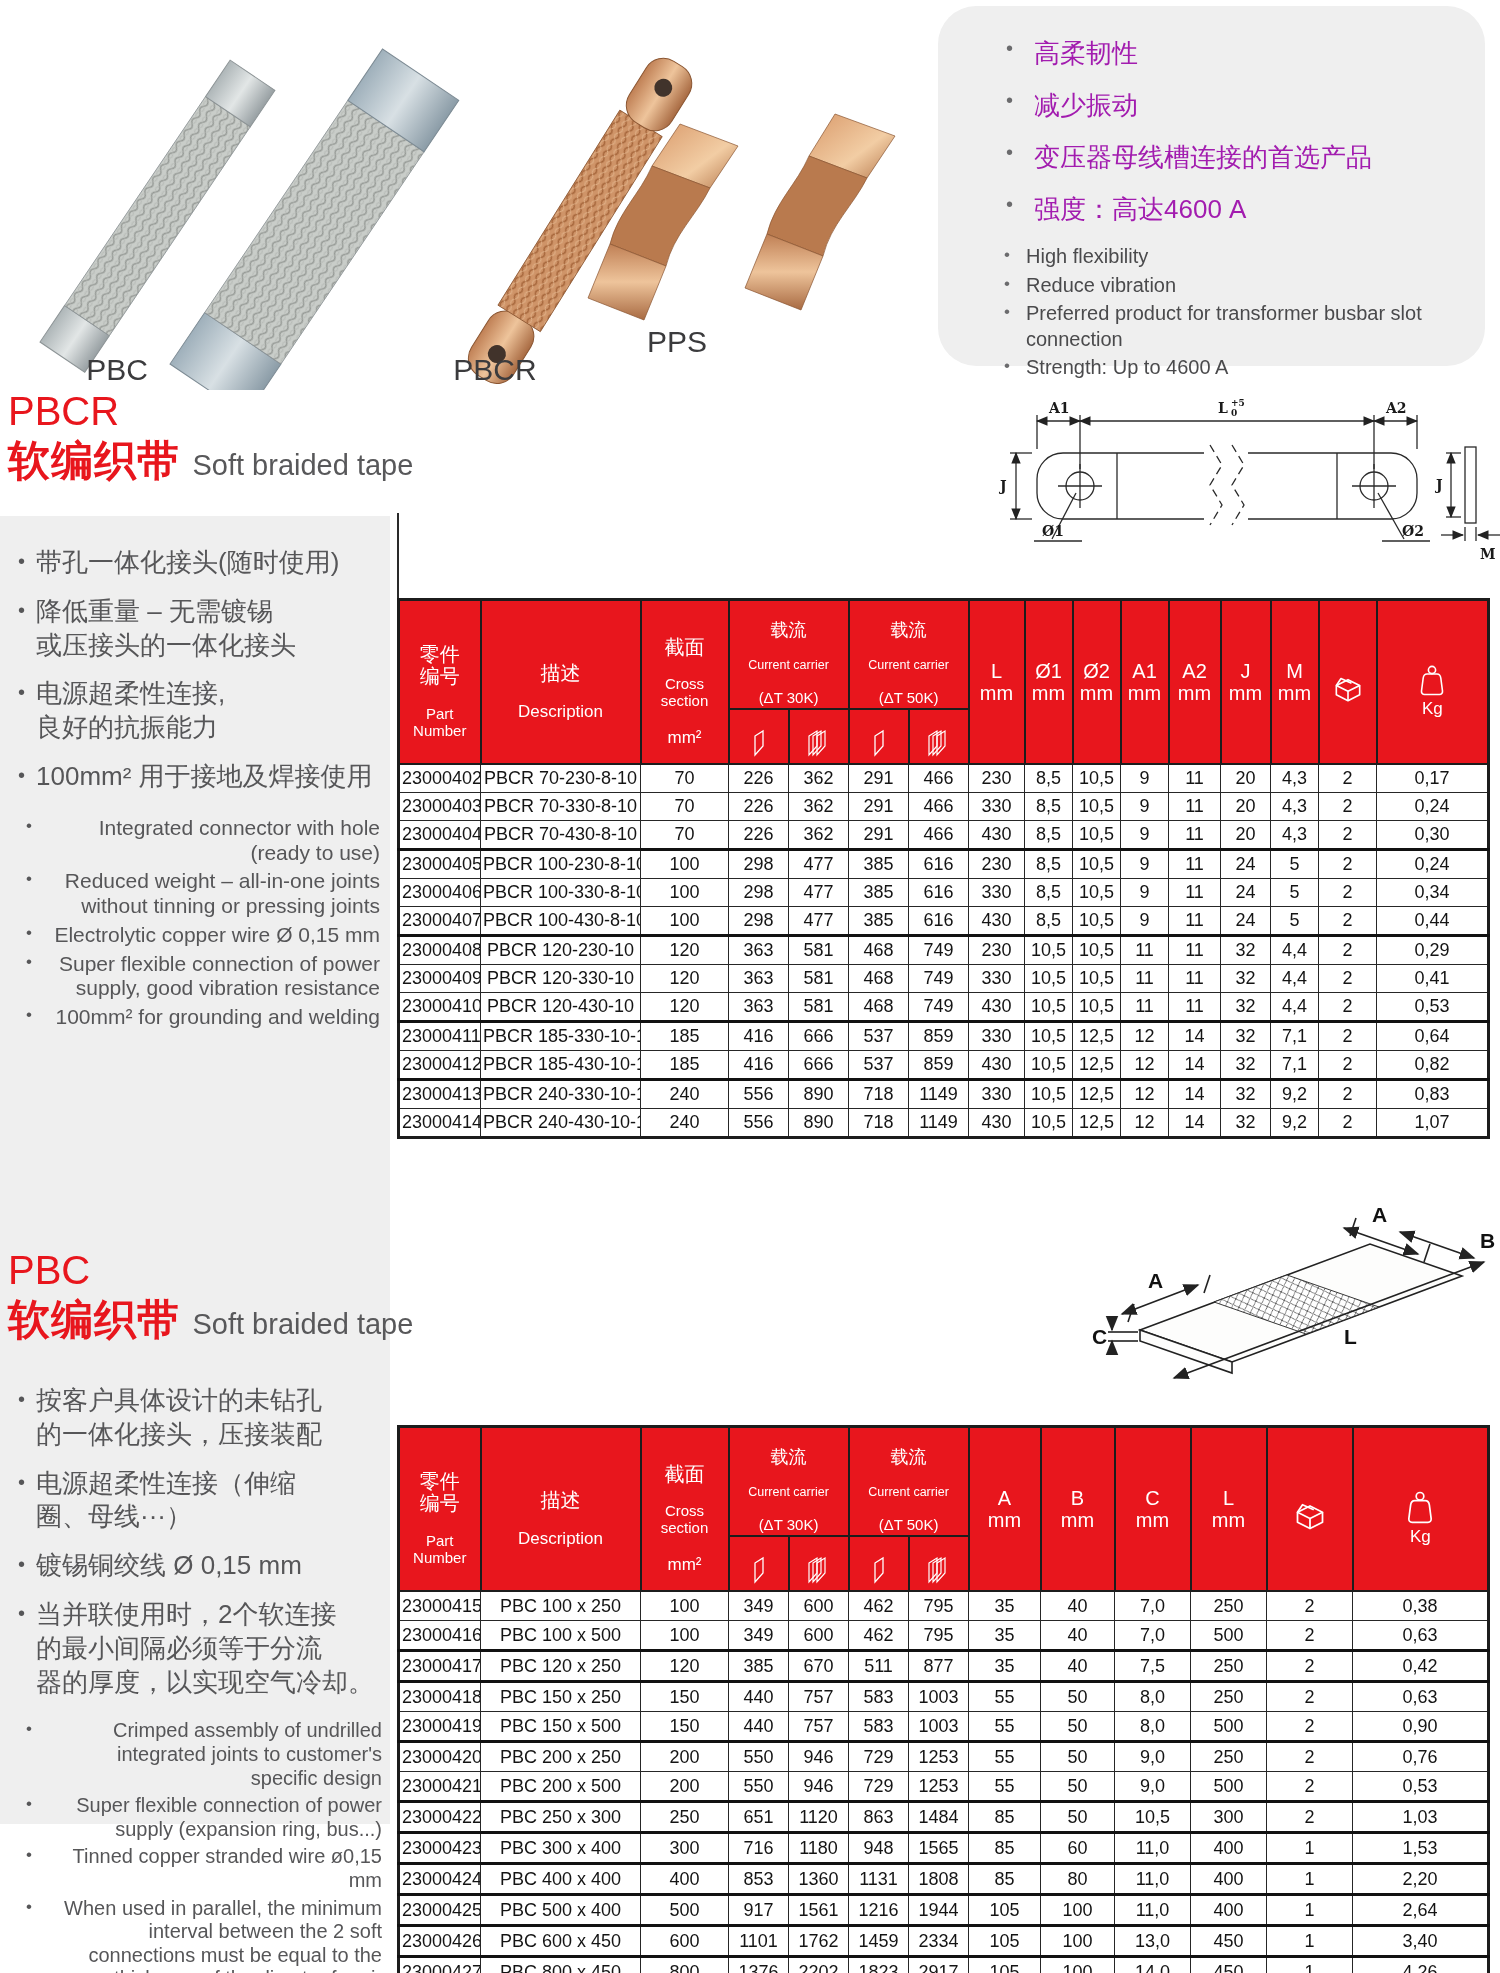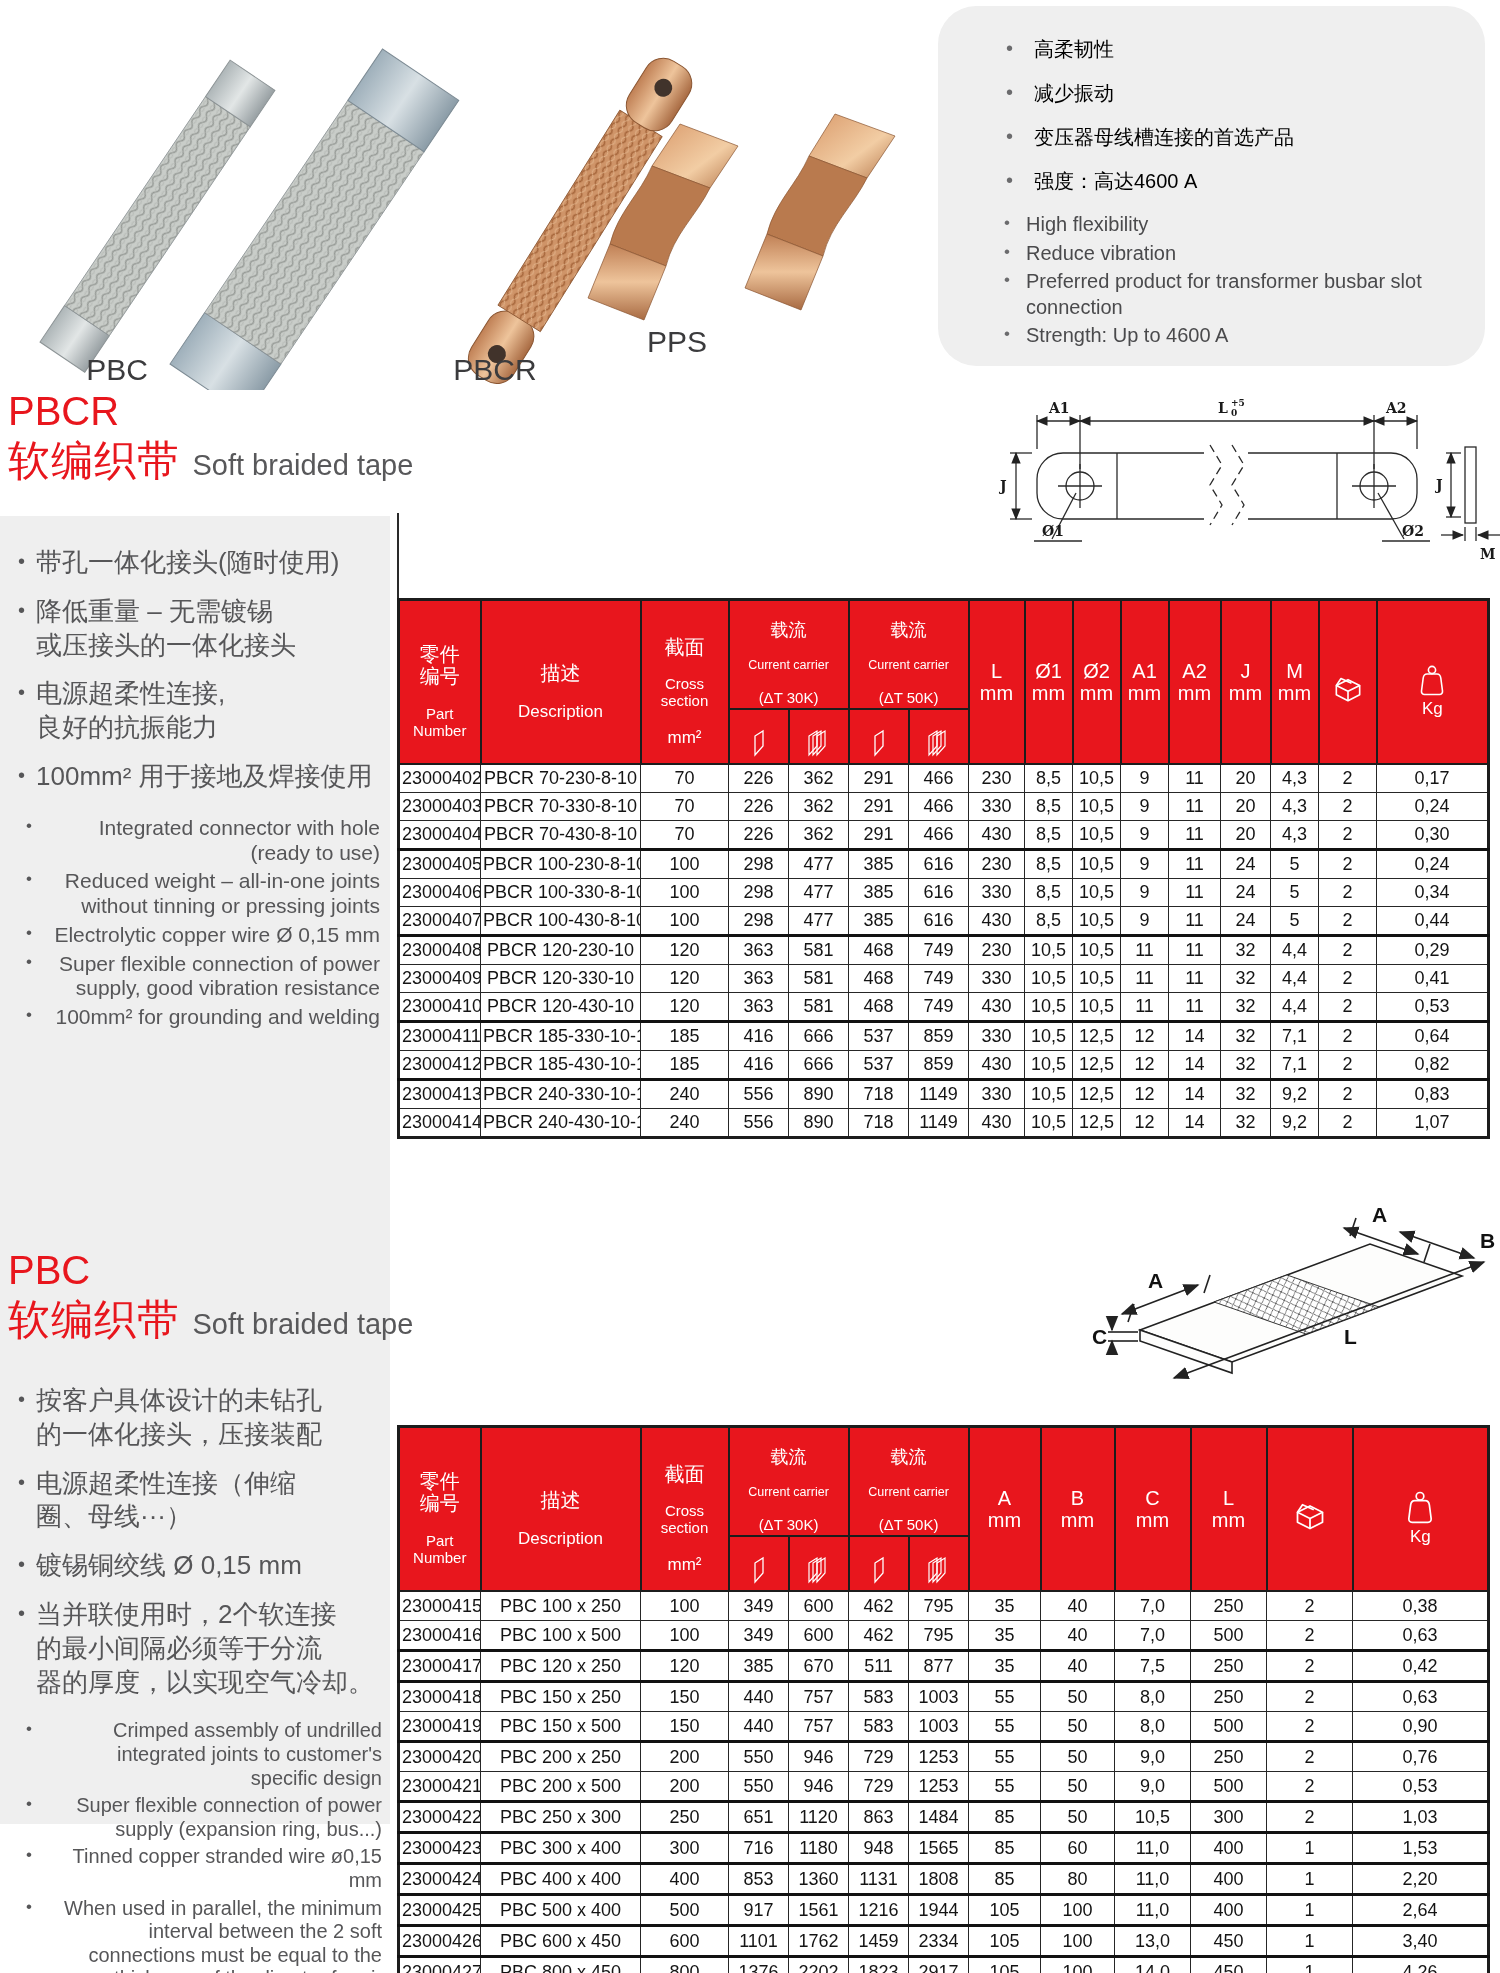--- a/index.html
+++ b/index.html
@@ -3,27 +3,27 @@
 <meta charset="utf-8">
 <style>
   html,body{margin:0;padding:0;background:#fff;}
   .page{position:relative;width:1500px;height:1973px;background:#fff;overflow:hidden;
         font-family:"Liberation Sans",sans-serif;color:#3c3c3e;}
   .abs{position:absolute;}
   
   .intro-box{left:938px;top:6px;width:547px;height:360px;background:#efefef;border-radius:38px;
              padding:30px 30px 0 62px;box-sizing:border-box;}
   .intro-box ul{list-style:none;margin:0;padding:0;}
-  .cn-bullets li{position:relative;font-size:20px;color:#000000;padding-left:34px;margin-bottom:17px;}
+  .cn-bullets li{position:relative;font-size:26px;color:#a21caf;padding-left:34px;margin-bottom:17px;}
   .cn-bullets li::before{content:"•";position:absolute;left:6px;top:1px;font-size:20px;color:#6b6b6d;}
   .en-bullets li{position:relative;font-size:20px;line-height:1.28;color:#4a4a4c;padding-left:26px;margin-bottom:3px;}
   .en-bullets li::before{content:"•";position:absolute;left:4px;top:0;font-size:17px;color:#6b6b6d;}
   
   .sec-title .t1{font-size:40px;line-height:1.04;color:#e8161d;}
-  .sec-title .t2{font-size:42px;color:#e8161d;font-weight:normal;letter-spacing:1px;}
+  .sec-title .t2{font-size:42px;color:#e8161d;font-weight:bold;letter-spacing:1px;}
   .sec-title .t3{font-size:29px;color:#58585a;margin-left:8px;}
   
   .panel{background:#efefef;box-sizing:border-box;}
   .panel ul{list-style:none;margin:0;padding:0;}
   .cn-feat li{position:relative;font-size:26px;line-height:1.3;color:#565658;padding-left:22px;
               margin-bottom:15px;white-space:pre-line;}
   .cn-feat li::before{content:"•";position:absolute;left:4px;top:2px;font-size:20px;}
   .en-feat li{position:relative;font-size:21px;line-height:1.18;color:#565658;padding-left:32px;margin-bottom:4px;text-align:right;}
   .en-feat li::before{content:"•";position:absolute;left:12px;top:0;font-size:17px;}
   .pbc-panel .en-feat li{font-size:20px;}

